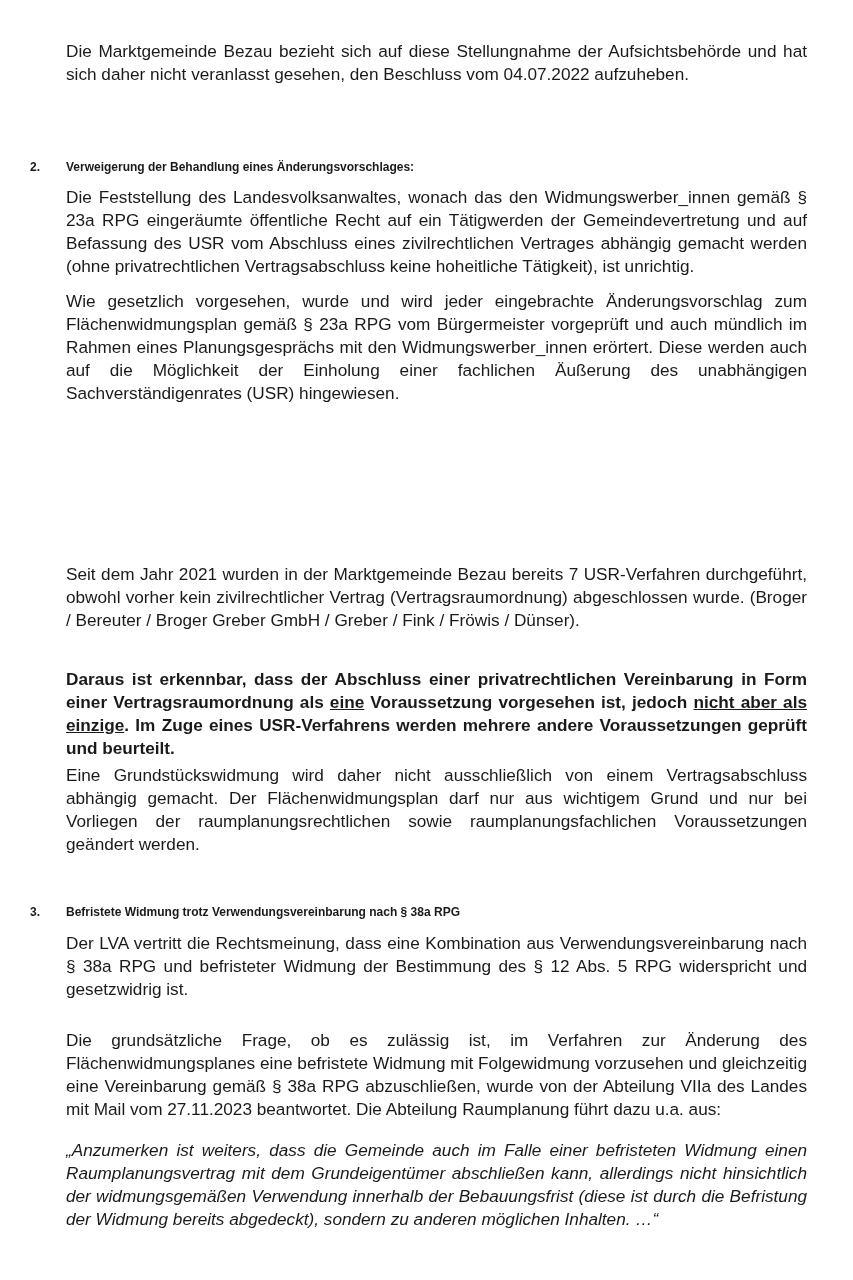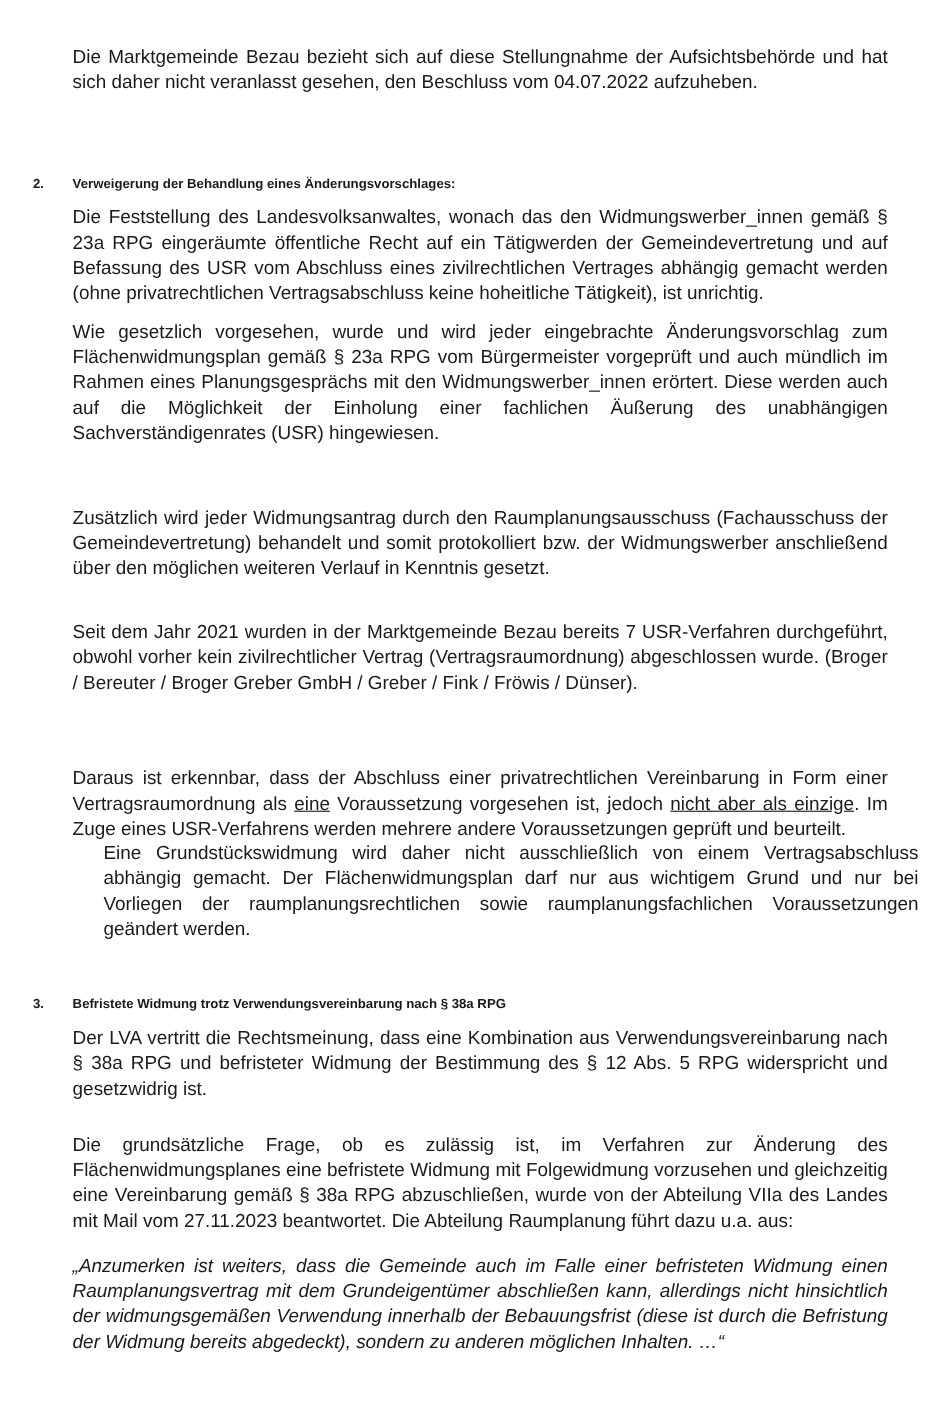--- a/index.html
+++ b/index.html
@@ -26,33 +26,30 @@
   </div>
 
   <div class="block" style="top:186px;">
     <p>Die Feststellung des Landesvolksanwaltes, wonach das den Widmungswerber_innen gemäß § 23a RPG eingeräumte öffentliche Recht auf ein Tätigwerden der Gemeindevertretung und auf Befassung des USR vom Abschluss eines zivilrechtlichen Vertrages abhängig gemacht werden (ohne privatrechtlichen Vertragsabschluss keine hoheitliche Tätigkeit), ist unrichtig.</p>
   </div>
 
   <div class="block" style="top:290px;">
     <p>Wie gesetzlich vorgesehen, wurde und wird jeder eingebrachte Änderungsvorschlag zum Flächenwidmungsplan gemäß § 23a RPG vom Bürgermeister vorgeprüft und auch mündlich im Rahmen eines Planungsgesprächs mit den Widmungswerber_innen erörtert. Diese werden auch auf die Möglichkeit der Einholung einer fachlichen Äußerung des unabhängigen Sachverständigenrates (USR) hingewiesen.</p>
   </div>
 
-  <div class="block" style="top:459px;">
-    <p>Zusätzlich wird jeder Widmungsantrag durch den Raumplanungsausschuss (Fachausschuss der Gemeindevertretung) behandelt und somit protokolliert bzw. der Widmungswerber anschließend über den möglichen weiteren Verlauf in Kenntnis gesetzt.</p>
-  </div>
 
   <div class="block" style="top:563px;">
     <p>Seit dem Jahr 2021 wurden in der Marktgemeinde Bezau bereits 7 USR-Verfahren durchgeführt, obwohl vorher kein zivilrechtlicher Vertrag (Vertragsraumordnung) abgeschlossen wurde. (Broger / Bereuter / Broger Greber GmbH / Greber / Fink / Fröwis / Dünser).</p>
   </div>
 
-  <div class="block" style="top:696px;">
+  <div class="block" style="top:668px;font-weight:bold;">
     <p><span>Daraus ist erkennbar, dass der Abschluss einer privatrechtlichen Vereinbarung in Form einer Vertragsraumordnung als </span><span class="u">eine</span><span> Voraussetzung vorgesehen ist, jedoch </span><span class="u">nicht aber als einzige</span><span>. Im Zuge eines USR-Verfahrens werden mehrere andere Voraussetzungen geprüft und beurteilt.</span></p>
   </div>
 
-  <div class="block" style="top:764px;margin-left:28px;">
+  <div class="block" style="top:764px;">
     <p>Eine Grundstückswidmung wird daher nicht ausschließlich von einem Vertragsabschluss abhängig gemacht. Der Flächenwidmungsplan darf nur aus wichtigem Grund und nur bei Vorliegen der raumplanungsrechtlichen sowie raumplanungsfachlichen Voraussetzungen geändert werden.</p>
   </div>
 
   <div class="heading" style="top:901px;">
     <span class="num">3.</span><span>Befristete Widmung trotz Verwendungsvereinbarung nach § 38a RPG</span>
   </div>
 
   <div class="block" style="top:932px;">
     <p>Der LVA vertritt die Rechtsmeinung, dass eine Kombination aus Verwendungsvereinbarung nach § 38a RPG und befristeter Widmung der Bestimmung des § 12 Abs. 5 RPG widerspricht und gesetzwidrig ist.</p>
   </div>

